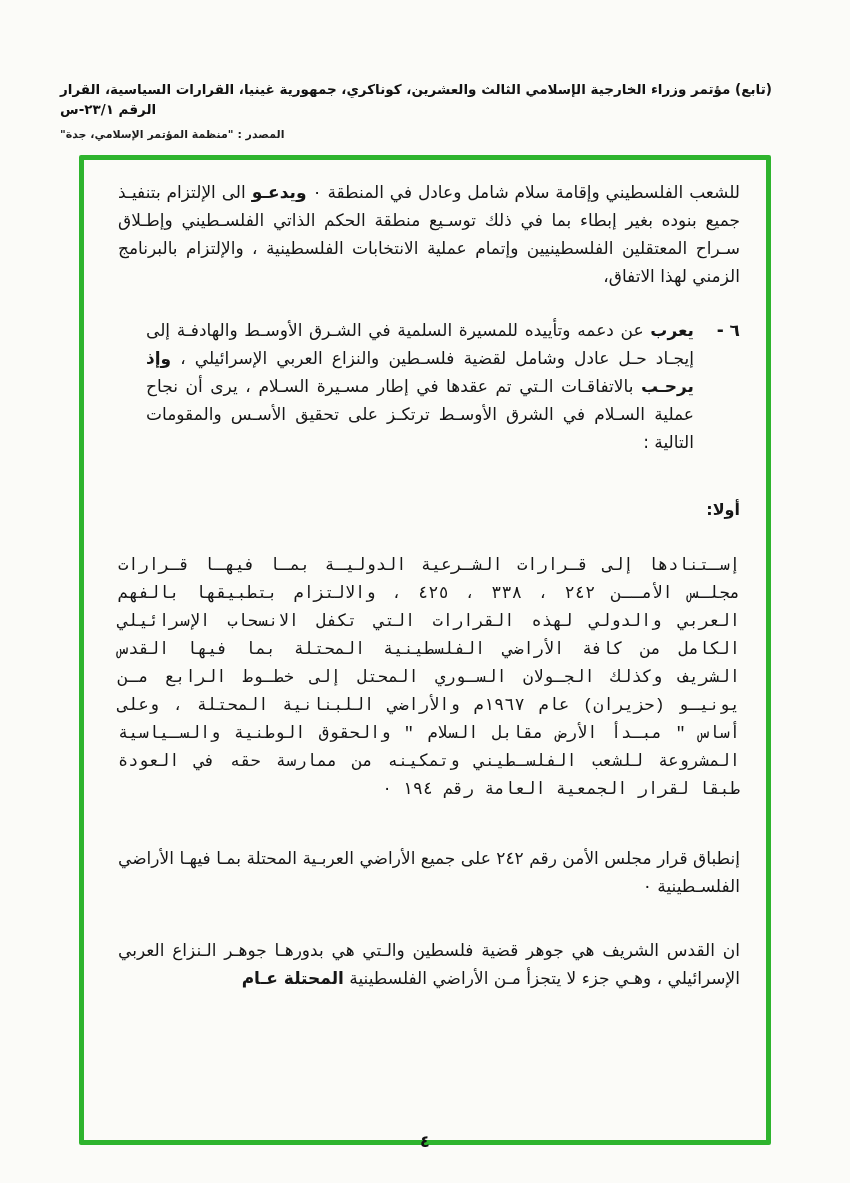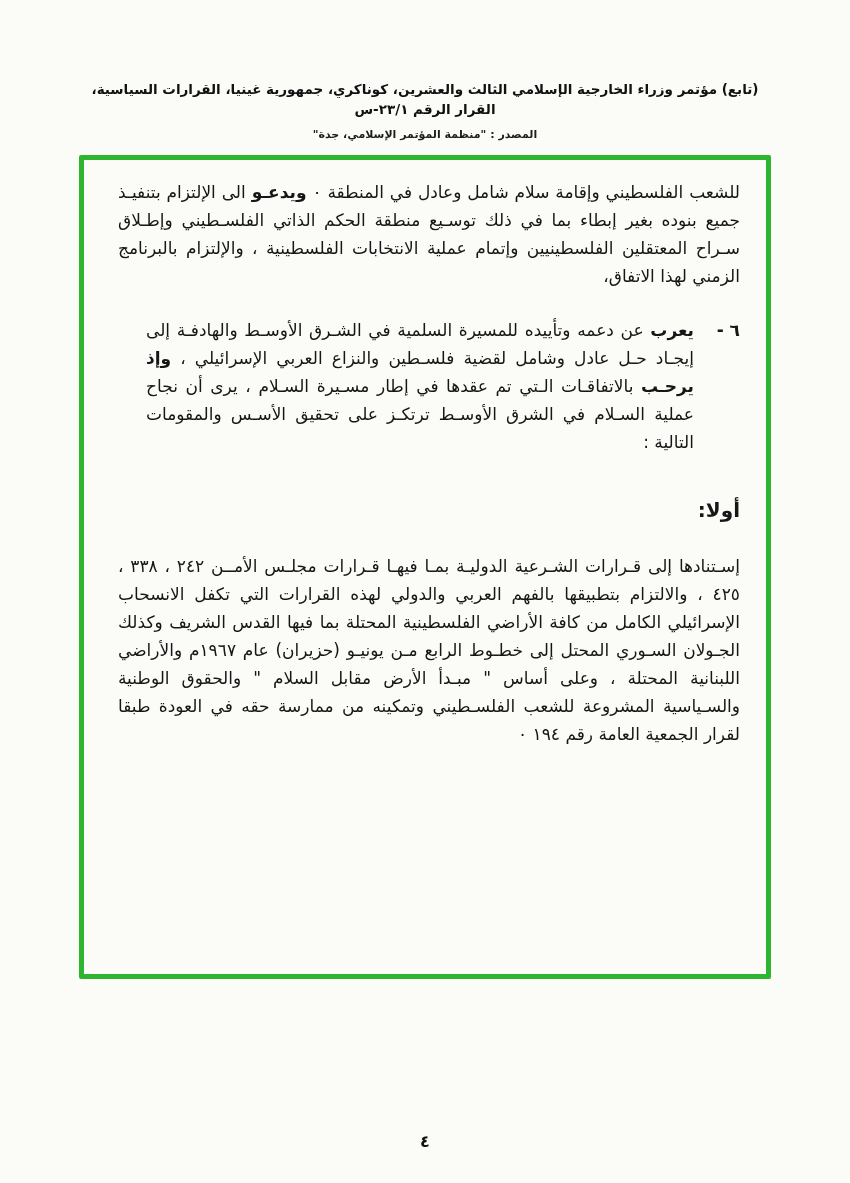--- a/index.html
+++ b/index.html
@@ -13,22 +13,22 @@
     direction: rtl;
     color: #161616;
     overflow: hidden;
   }
 
   
   .doc-header {
     position: absolute;
     top: 80px;
     right: 70px;
-    left: 70px;
-    text-align: center;
+    left: 60px;
+    text-align: left;
   }
   .header-line1 {
     font-weight: bold;
     font-size: 13.5px;
     line-height: 1.45;
     letter-spacing: -0.2px;
     color: #111;
   }
   .header-line2 {
     font-weight: bold;
@@ -36,21 +36,21 @@
     margin-top: 9px;
     color: #1d1d1d;
   }
 
   
   .green-box {
     position: absolute;
     top: 155px;
     left: 79px;
     width: 692px;
-    height: 824px;
+    height: 990px;
     border: 5px solid var(--border, #2eb42e);
     border-radius: 2px;
   }
   .content {
     padding: 18px 26px 0 34px;
     font-size: 17px;
     line-height: 28px;
   }
 
   .para {
@@ -66,25 +66,25 @@
     display: flex;
     margin-bottom: 40px;
   }
   .item6 .marker {
     flex: 0 0 46px;
     font-weight: bold;
   }
   .item6 .para { flex: 1; margin-left: 28px; }
 
   .sec-heading {
-    font-size: 20px;
+    font-size: 16px;
     font-weight: bold;
     margin: 0 0 28px 0;
   }
-  .after-h { margin-bottom: 40px; }
+  .after-h { margin-bottom: 40px; font-family: Liberation Mono, monospace; }
   .after-h-tight { margin-bottom: 36px; }
 
   
   .doc-footer {
     position: absolute;
     bottom: 32px;
     left: 0;
     right: 0;
     text-align: center;
   }
@@ -110,21 +110,23 @@
       <p class="para intro"><span>للشعب الفلسطيني وإقامة سلام شامل وعادل في المنطقة ٠ </span><span class="b">ويدعـو</span><span> الى الإلتزام بتنفيـذ جميع بنوده بغير إبطاء بما في ذلك توسـيع منطقة الحكم الذاتي الفلسـطيني وإطـلاق سـراح المعتقلين الفلسطينيين وإتمام عملية الانتخابات الفلسطينية ، والإلتزام بالبرنامج الزمني لهذا الاتفاق،</span></p>
 
       <div class="item6">
         <span class="marker">٦ -</span>
         <p class="para"><span class="b">يعرب</span><span> عن دعمه وتأييده للمسيرة السلمية في الشـرق الأوسـط والهادفـة إلى إيجـاد حـل عادل وشامل لقضية فلسـطين والنزاع العربي الإسرائيلي ، </span><span class="b">وإذ يرحـب</span><span> بالاتفاقـات الـتي تم عقدها في إطار مسـيرة السـلام ، يرى أن نجاح عملية السـلام في الشرق الأوسـط ترتكـز على تحقيق الأسـس والمقومات التالية :</span></p>
       </div>
 
       <h3 class="sec-heading">أولا:</h3>
       <p class="para after-h">إسـتنادها إلى قـرارات الشـرعية الدوليـة بمـا فيهـا قـرارات مجلـس الأمــن ٢٤٢ ، ٣٣٨ ، ٤٢٥ ، والالتزام بتطبيقها بالفهم العربي والدولي لهذه القرارات التي تكفل الانسحاب الإسرائيلي الكامل من كافة الأراضي الفلسطينية المحتلة بما فيها القدس الشريف وكذلك الجـولان السـوري المحتل إلى خطـوط الرابع مـن يونيـو (حزيران) عام ١٩٦٧م والأراضي اللبنانية المحتلة ، وعلى أساس " مبـدأ الأرض مقابل السلام " والحقوق الوطنية والسـياسية المشروعة للشعب الفلسـطيني وتمكينه من ممارسة حقه في العودة طبقا لقرار الجمعية العامة رقم ١٩٤ ٠</p>
 
+      <p class="para after-h-tight">إنطباق قرار مجلس الأمن رقم ٢٤٢ على جميع الأراضي العربـية المحتلة بمـا فيهـا الأراضي الفلسـطينية ٠</p>
 
+      <p class="para"><span>ان القدس الشريف هي جوهر قضية فلسطين والـتي هي بدورهـا جوهـر الـنزاع العربي الإسرائيلي ، وهـي جزء لا يتجزأ مـن الأراضي الفلسطينية </span><span class="b">المحتلة عـام</span></p>
 
     </div>
   </div>
 
   <footer class="doc-footer">
     <span class="page-num">٤</span>
   </footer>
 
 </div>
 

